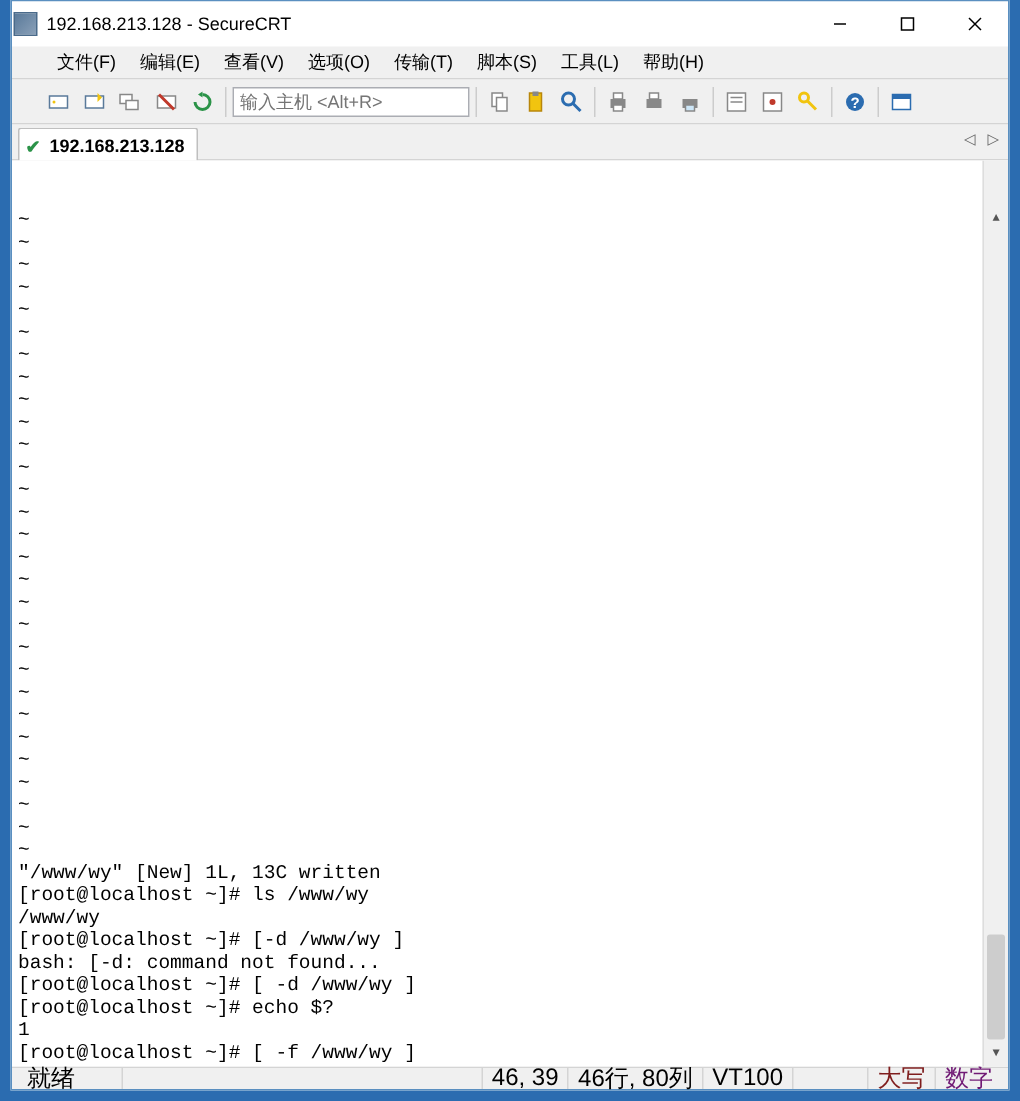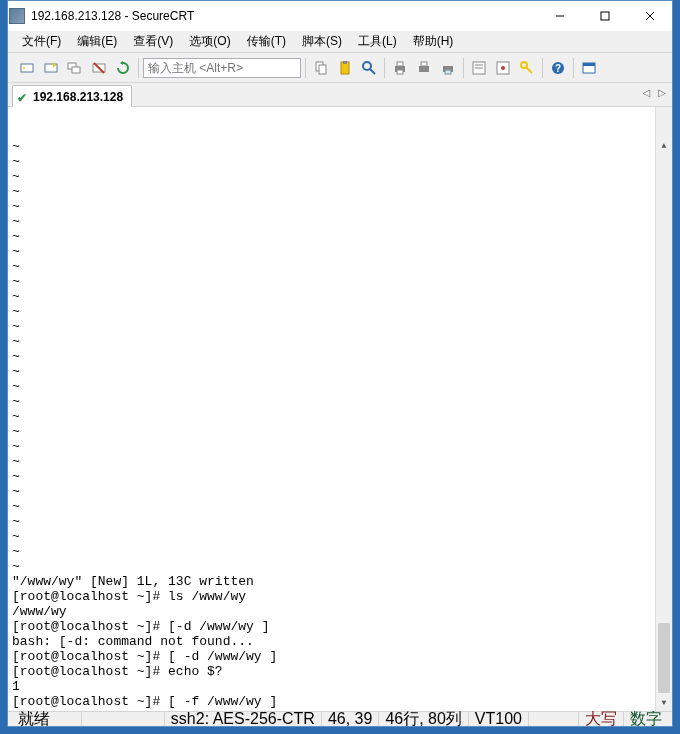--- a/index.html
+++ b/index.html
@@ -41,32 +41,32 @@
   width: 45px; height: 29px;
   display: flex; align-items: center; justify-content: center;
   font-size: 12px; color: #000;
 }
 .menubar {
   height: 22px;
   background: #f0f0f0;
   border-bottom: 1px solid #d4d4d4;
   display: flex;
   align-items: center;
-  padding-left: 8px;
+  padding-left: 24px;
   gap: 4px;
   font-size: 12px;
 }
 .menu-item { padding: 2px 6px; cursor: default; }
 .toolbar {
   height: 30px;
   background: #f0f0f0;
   border-bottom: 1px solid #d4d4d4;
   display: flex;
   align-items: center;
-  padding: 0 8px;
+  padding: 0 20px;
   gap: 2px;
 }
 .tb-icon {
   width: 22px; height: 22px;
   display: flex; align-items: center; justify-content: center;
   border: 1px solid transparent;
   border-radius: 2px;
   cursor: pointer;
 }
 .tb-icon svg { width: 16px; height: 16px; }
@@ -328,22 +328,21 @@
     <div class="term-scroll">
       <div class="scroll-up">▲</div>
       <div class="scroll-thumb"></div>
       <div class="scroll-down" style="position:absolute;bottom:0;left:0;right:0">▼</div>
     </div>
   </div>
 
   <div class="statusbar">
     <div class="status-cell" style="flex:0 0 70px">就绪</div>
     <div class="status-cell" style="flex:1"></div>
-    <div class="status-cell">ssh2: AES-256-CTR</div>
     <div class="status-cell">46,  39</div>
     <div class="status-cell">46行, 80列</div>
     <div class="status-cell">VT100</div>
     <div class="status-cell" style="flex:0 0 50px"></div>
     <div class="status-cell" style="color:#7f1d1d">大写</div>
-    <div class="status-cell" style="color:#14532d">数字</div>
+    <div class="status-cell" style="color:#701a75">数字</div>
   </div>
 
 </div>
 
 </body></html>

